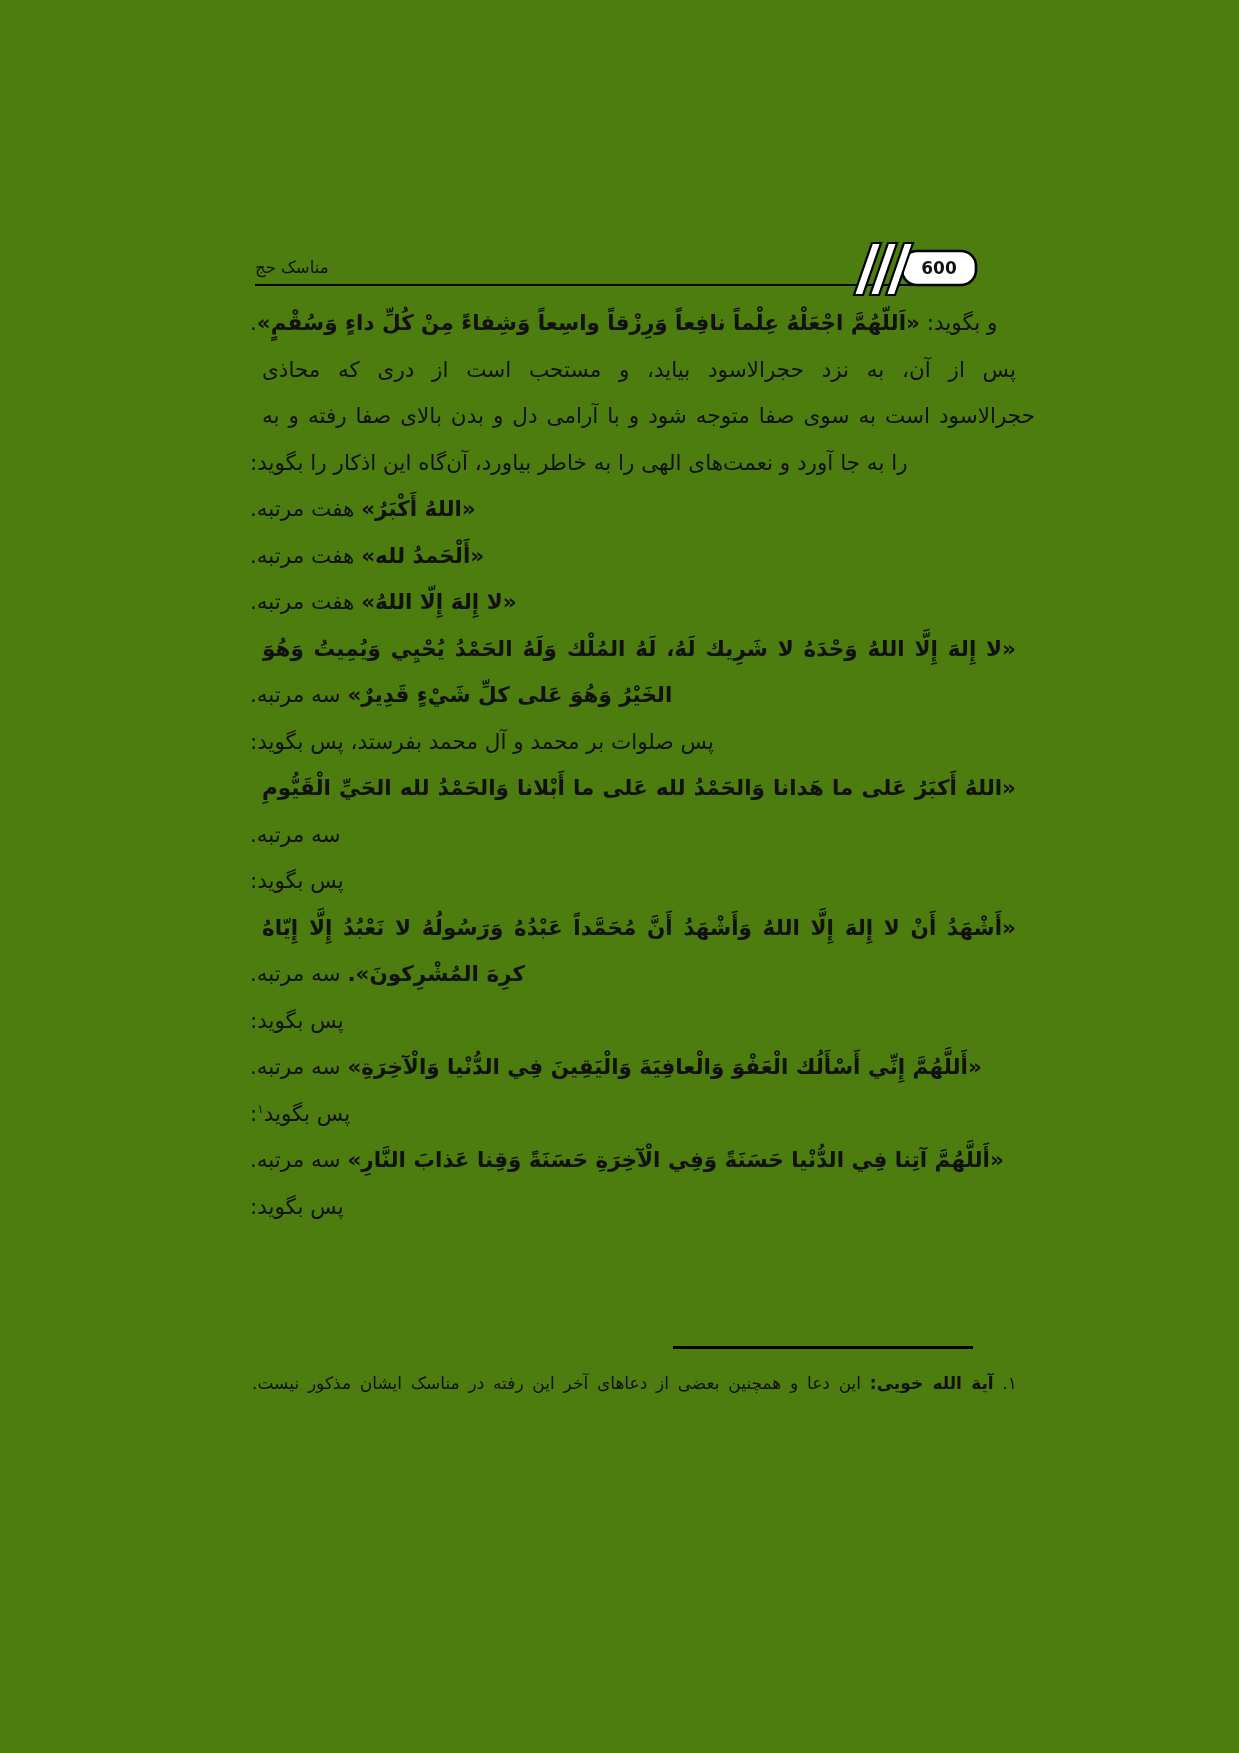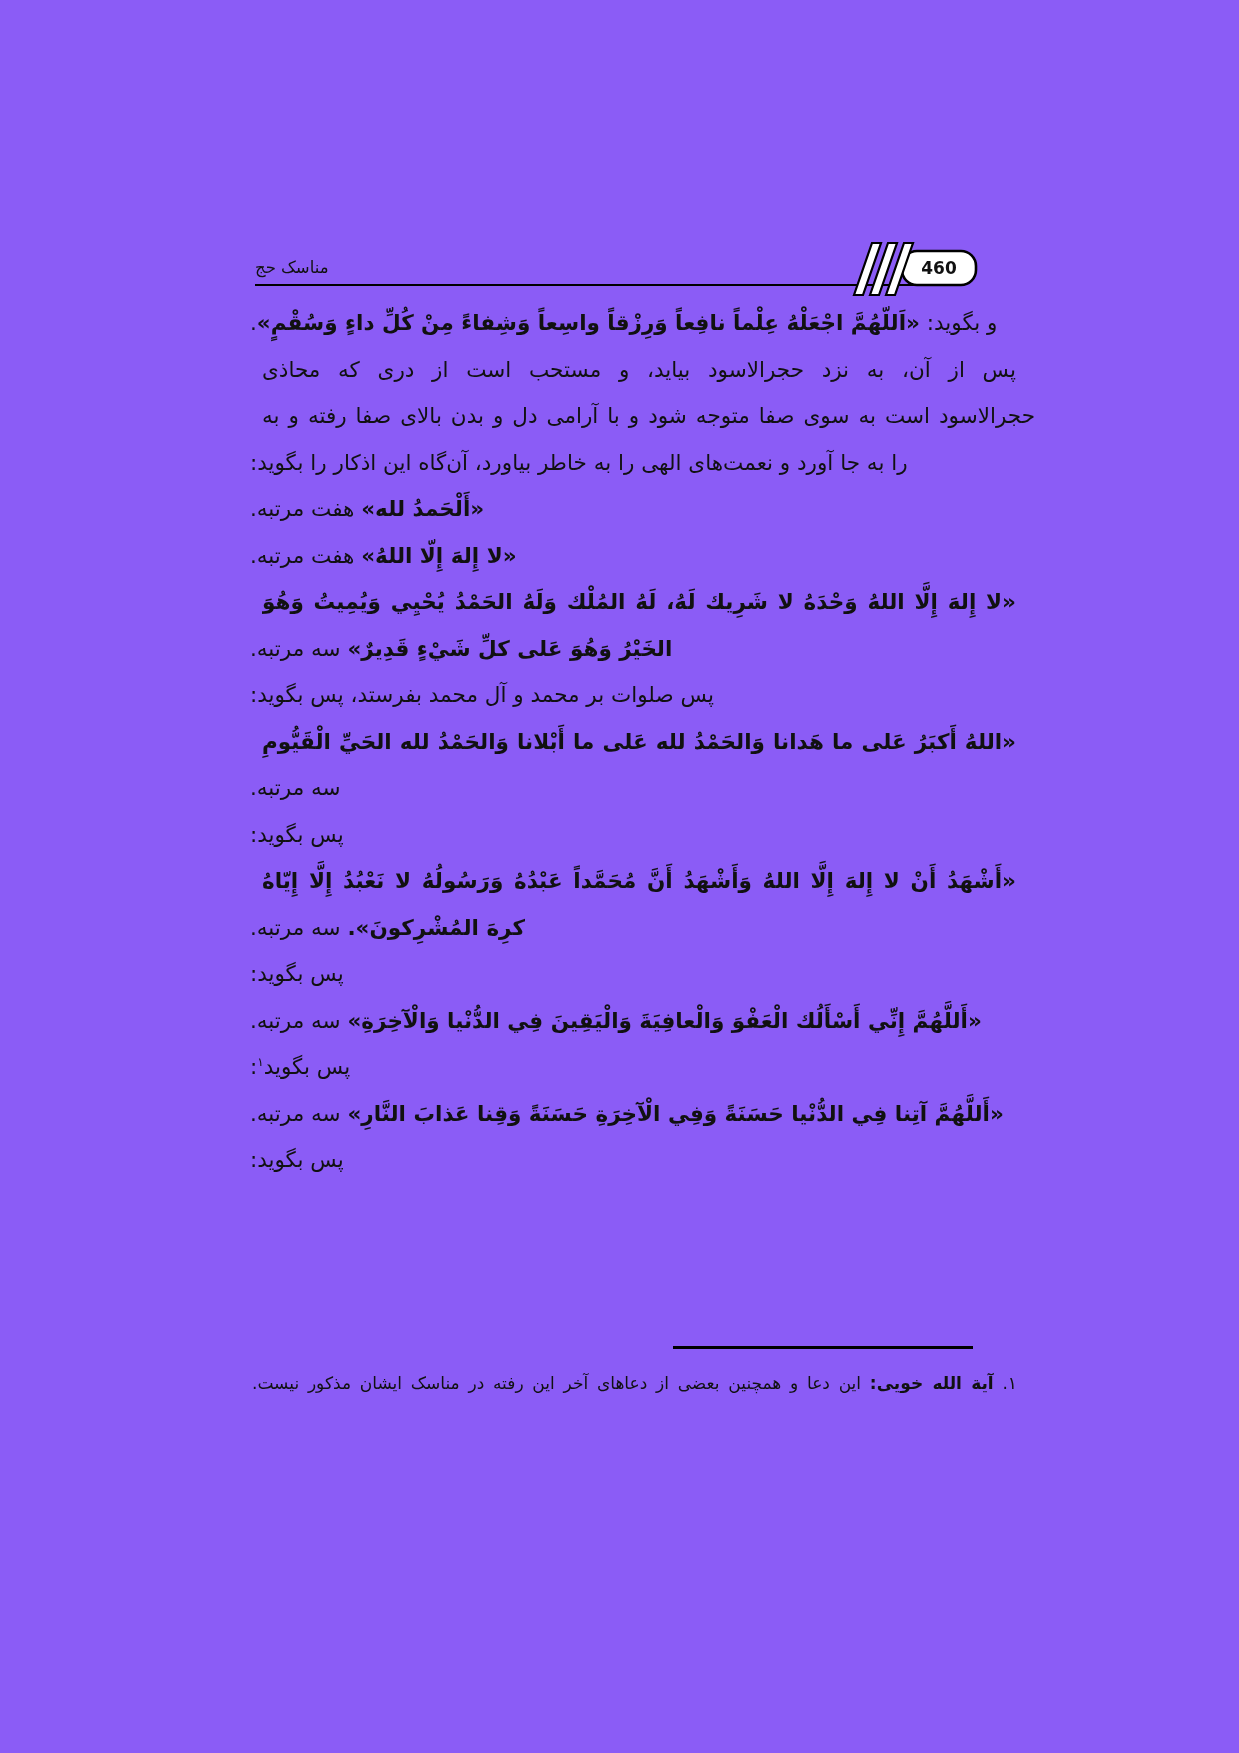--- a/index.html
+++ b/index.html
@@ -1,20 +1,20 @@
 <!DOCTYPE html>
 <html lang="fa" dir="rtl"><head>
 <meta charset="utf-8">
 <style>
   html, body { margin: 0; padding: 0; background: #ffffff; }
   .page {
     position: relative;
     width: 1239px;
     height: 1753px;
-    background: #8b5cf6;
+    background: #4d7c0f;
     color: #111111;
     font-family: "DejaVu Sans", sans-serif;
     direction: rtl;
     overflow: hidden;
   }
 
   
   .header-title {
     position: absolute;
     left: 255px;
@@ -108,27 +108,28 @@
 
   <svg class="badge-svg" viewBox="0 0 130 58" xmlns="http://www.w3.org/2000/svg">
 
     <rect x="52" y="11" width="74" height="34" rx="15" ry="15" fill="#ffffff" stroke="#000000" stroke-width="2.6"></rect>
 
     <path d="M 4 55 L 22 3 L 31 3 L 13 55 Z" fill="#ffffff" stroke="#000000" stroke-width="2.2"></path>
     <path d="M 20 55 L 38 3 L 47 3 L 29 55 Z" fill="#ffffff" stroke="#000000" stroke-width="2.2"></path>
     <path d="M 36 55 L 54 3 L 63 3 L 45 55 Z" fill="#ffffff" stroke="#000000" stroke-width="2.2"></path>
   </svg>
 
-  <div class="page-number">460</div>
+  <div class="page-number">600</div>
 
   <div class="text-body">
       <div class="ln"><span>و بگوید: </span><span class="ar">«اَللّهُمَّ اجْعَلْهُ عِلْماً نافِعاً وَرِزْقاً واسِعاً وَشِفاءً مِنْ كُلِّ داءٍ وَسُقْمٍ»</span><span>.</span></div>
       <div class="ln indent just"><span>پس از آن، به نزد حجرالاسود بیاید، و مستحب است از دری که محاذی</span></div>
       <div class="ln just"><span>حجرالاسود است به سوی صفا متوجه شود و با آرامی دل و بدن بالای صفا رفته و به</span></div>
       <div class="ln"><span>را به جا آورد و نعمت‌های الهی را به خاطر بیاورد، آن‌گاه این اذکار را بگوید:</span></div>
+      <div class="ln indent"><span class="ar">«اللهُ أَكْبَرُ»</span><span> هفت مرتبه.</span></div>
       <div class="ln indent"><span class="ar">«أَلْحَمدُ لله»</span><span> هفت مرتبه.</span></div>
       <div class="ln indent"><span class="ar">«لا إِلهَ إِلّا اللهُ»</span><span> هفت مرتبه.</span></div>
       <div class="ln indent just"><span class="ar">«لا إِلهَ إِلَّا اللهُ وَحْدَهُ لا شَرِيك لَهُ، لَهُ المُلْك وَلَهُ الحَمْدُ يُحْيِي وَيُمِيتُ وَهُوَ حَيٌّ لا يَمُوتُ بِيَدِهِ</span></div>
       <div class="ln"><span class="ar">الخَيْرُ وَهُوَ عَلى كلِّ شَيْءٍ قَدِيرٌ»</span><span> سه مرتبه.</span></div>
       <div class="ln indent"><span>پس صلوات بر محمد و آل محمد بفرستد، پس بگوید:</span></div>
       <div class="ln indent just"><span class="ar">«اللهُ أَكبَرُ عَلى ما هَدانا وَالحَمْدُ لله عَلى ما أَبْلانا وَالحَمْدُ لله الحَيِّ الْقَيُّومِ وَالحَمْدُ لله الحَيِّ الدَّائِمِ»</span></div>
       <div class="ln"><span>سه مرتبه.</span></div>
       <div class="ln indent"><span>پس بگوید:</span></div>
       <div class="ln indent just"><span class="ar">«أَشْهَدُ أَنْ لا إِلهَ إِلَّا اللهُ وَأَشْهَدُ أَنَّ مُحَمَّداً عَبْدُهُ وَرَسُولُهُ لا نَعْبُدُ إِلَّا إِيّاهُ مُخْلِصِينَ لَهُ الدِّينَ وَلَوْ</span></div>
       <div class="ln"><span class="ar">كرِهَ المُشْرِكونَ».</span><span> سه مرتبه.</span></div>

